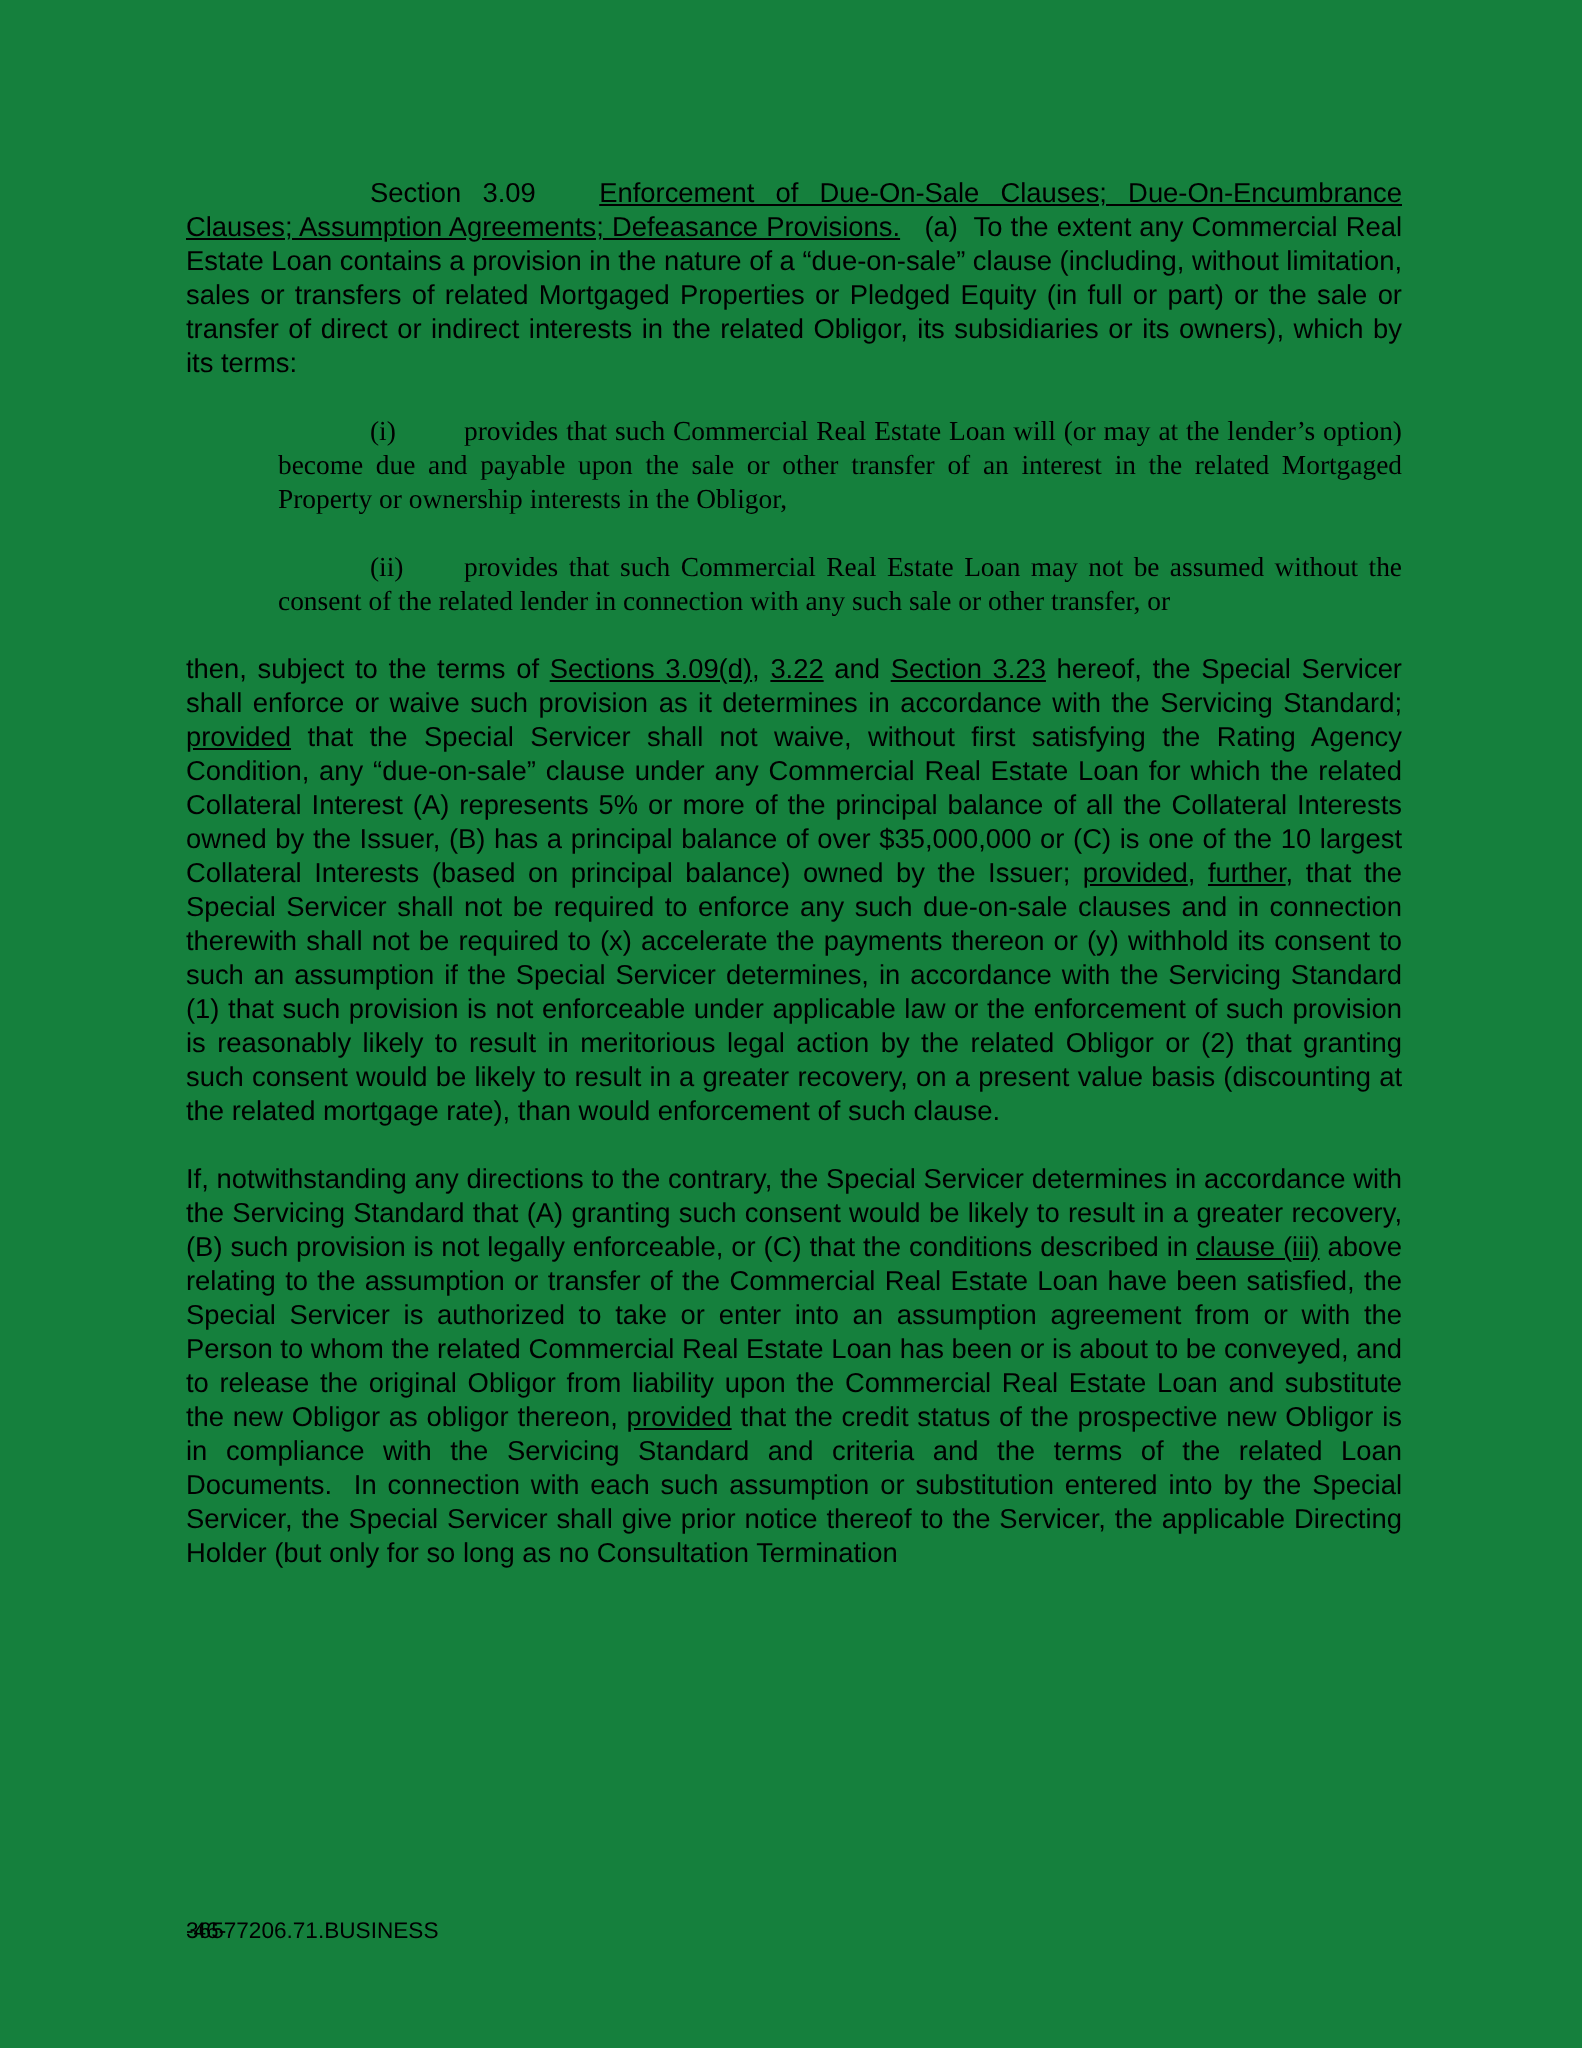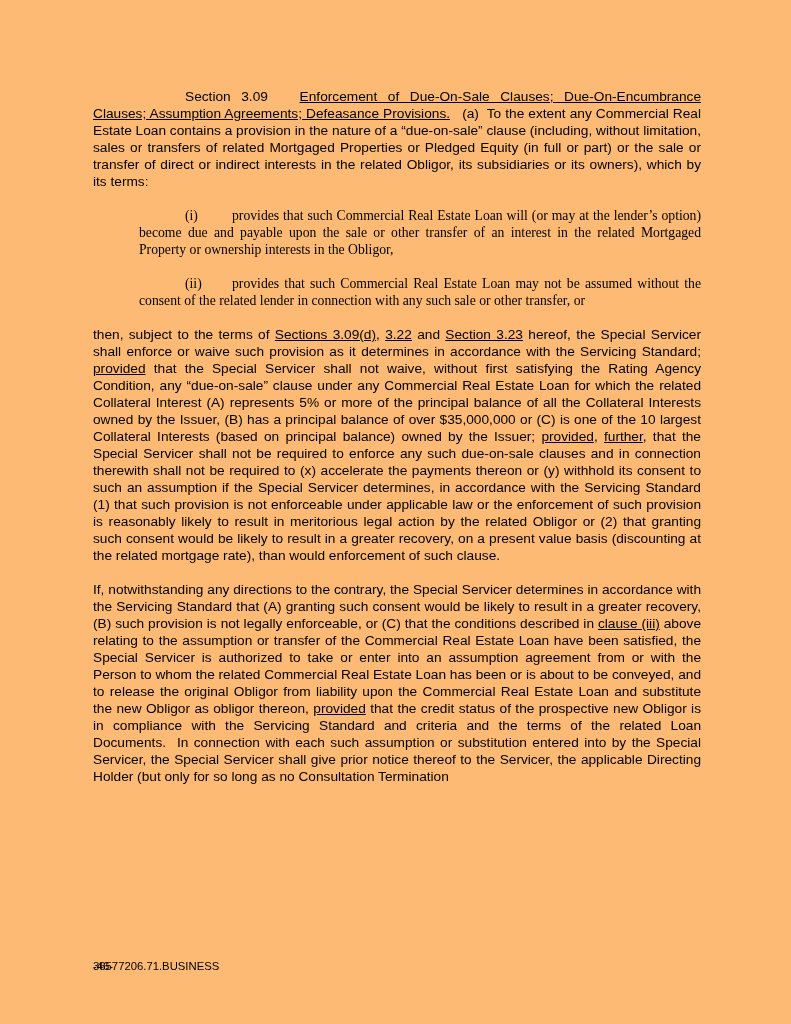--- a/index.html
+++ b/index.html
@@ -4,21 +4,21 @@
 <style>
   html, body {
     margin: 0;
     padding: 0;
     background: #ffffff;
   }
   .page {
     position: relative;
     width: 791px;
     height: 1024px;
-    background: #fdba74;
+    background: #15803d;
     font-family: "Liberation Sans", sans-serif;
     font-size: 13.7px;
     line-height: 17px;
     color: #000000;
     overflow: hidden;
   }
   .content {
     position: absolute;
     left: 93px;
     top: 88px;

